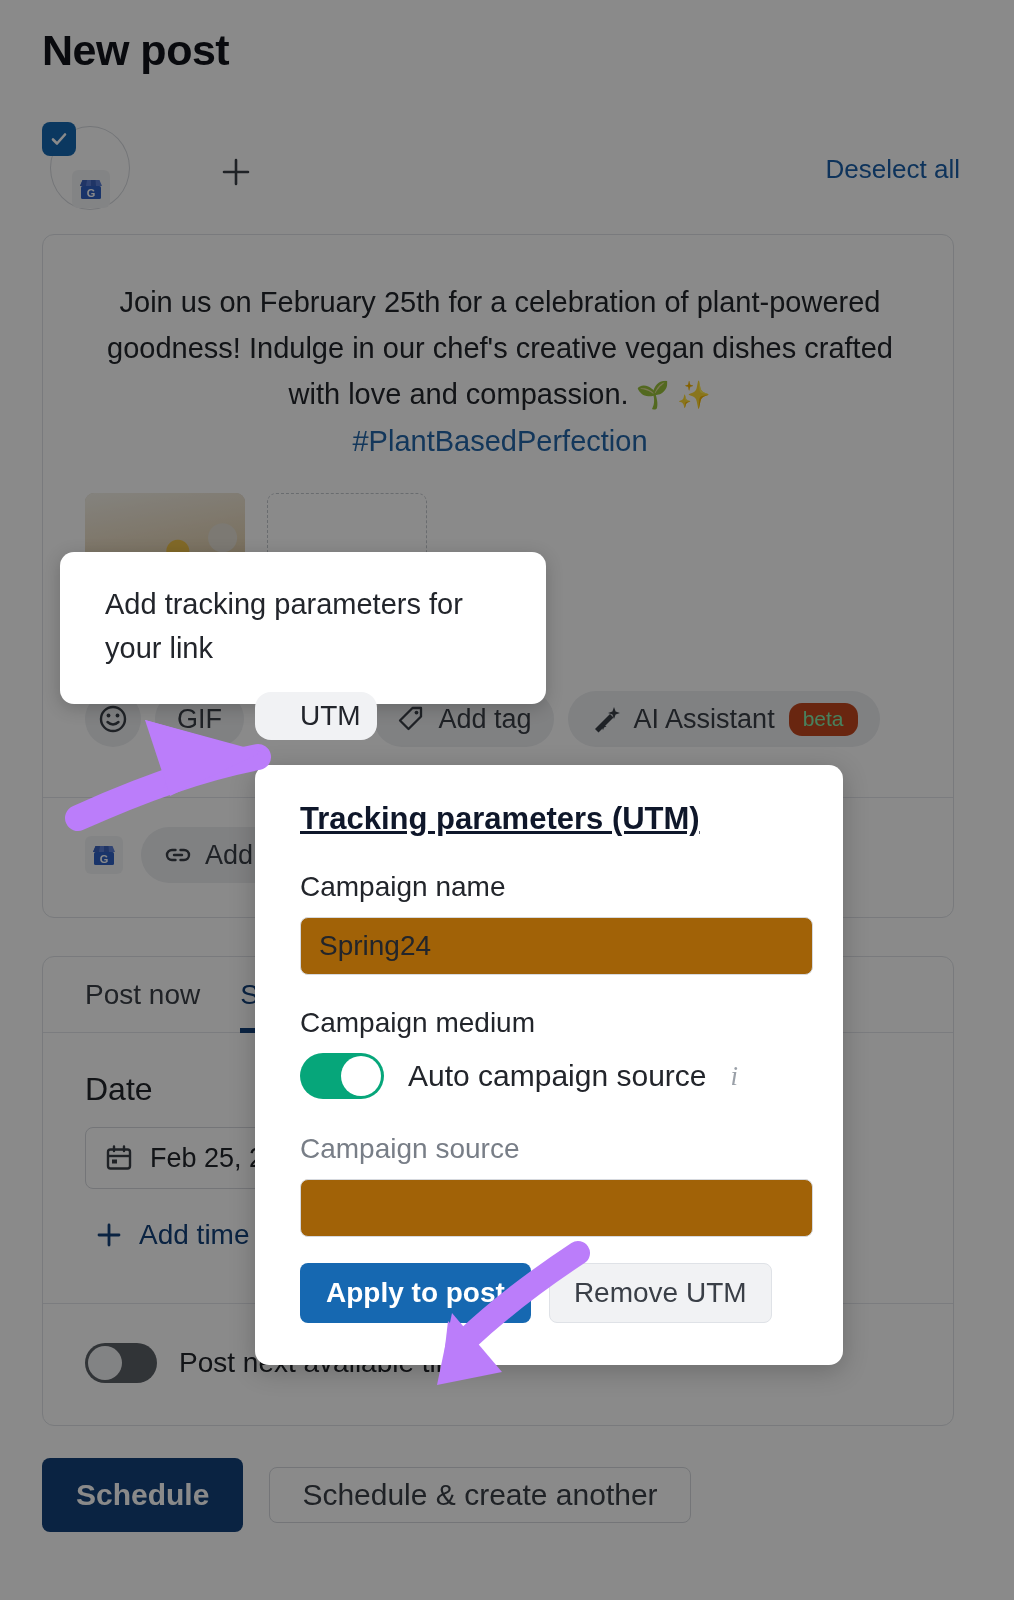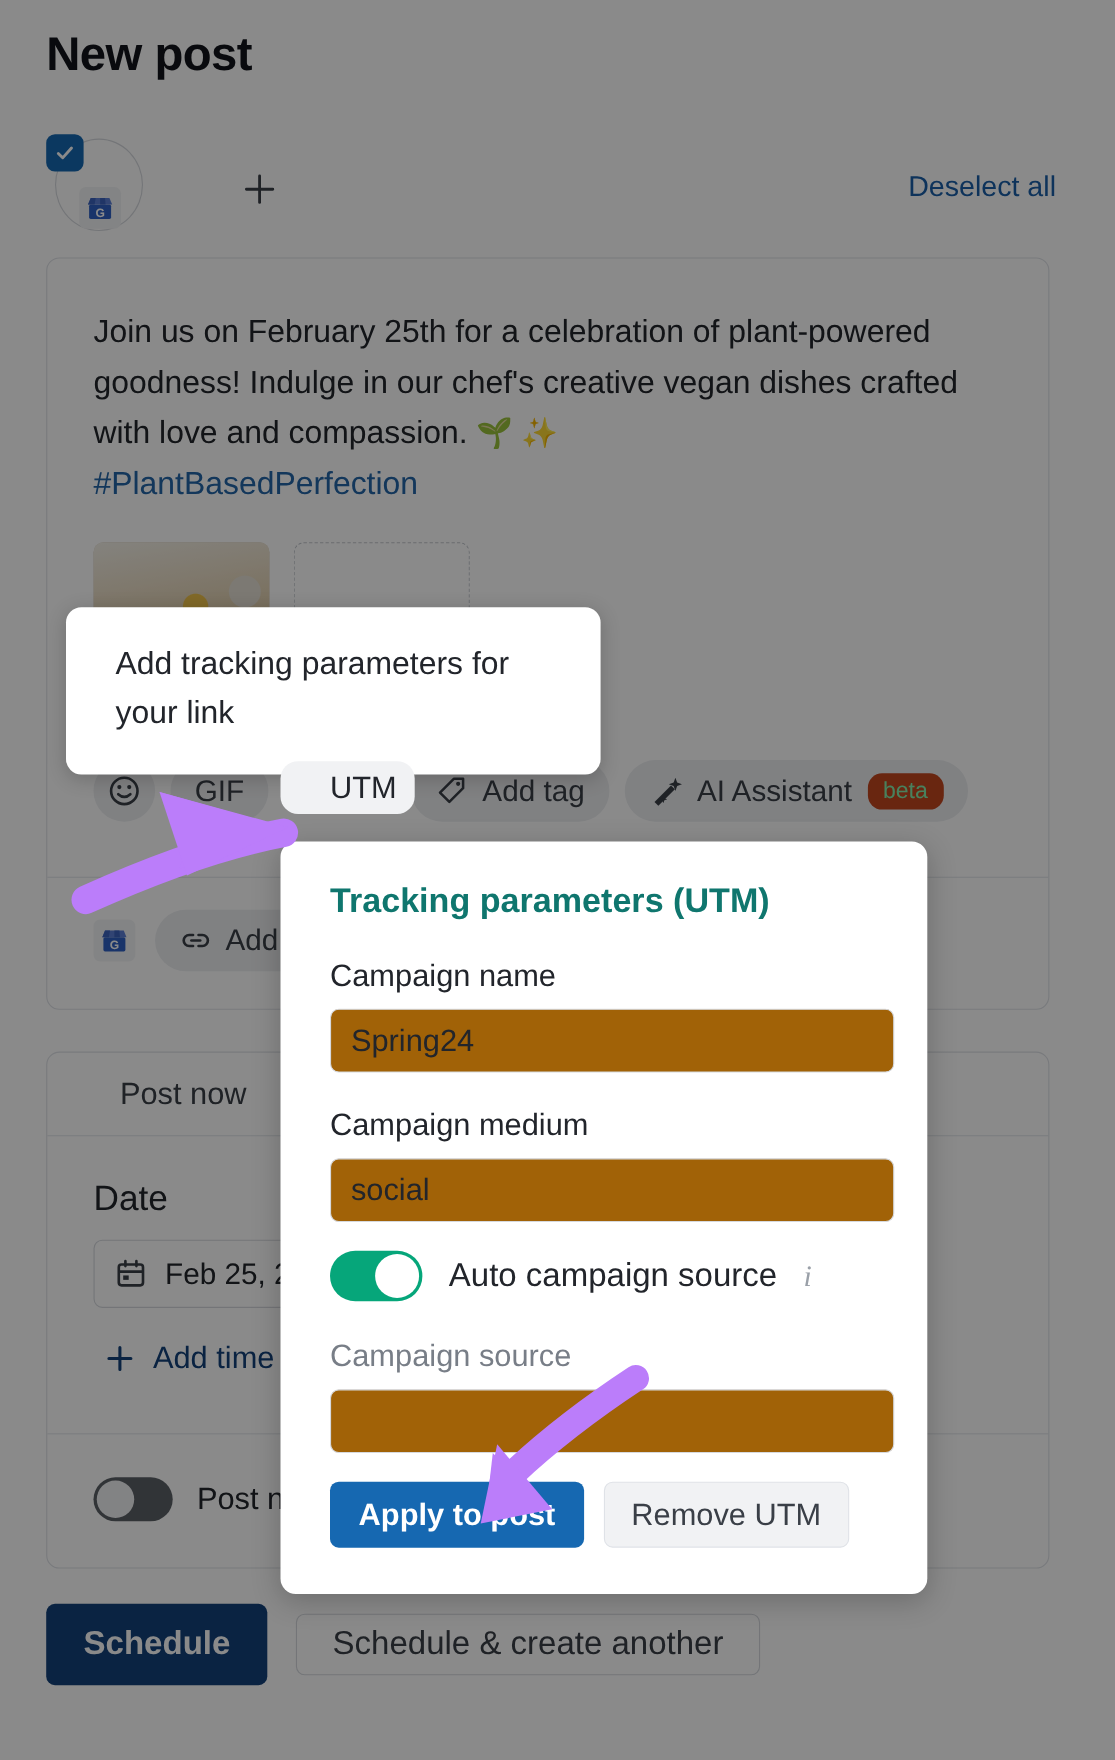--- a/index.html
+++ b/index.html
@@ -117,20 +117,21 @@
     box-sizing: border-box;
   }
   .composer-text {
     position: absolute;
     left: 42px;
     top: 44px;
     width: 830px;
     font-size: 29px;
     line-height: 46px;
     color: #22252b;
+    text-align: center;
   }
   .composer-text .hashtag { color: #2466a8; }
   .composer-text .emoji { font-size: 27px; }
 
   .media-row {
     position: absolute;
     left: 42px;
     top: 258px;
     display: flex;
     gap: 22px;
@@ -242,21 +243,20 @@
     gap: 40px;
     box-sizing: border-box;
   }
   .tab {
     font-size: 28px;
     color: #3a3f47;
     height: 76px;
     display: flex;
     align-items: center;
     cursor: pointer;
-    margin-left: 24px;
   }
   .tab.active {
     color: #14427a;
     box-shadow: inset 0 -5px 0 0 #14427a;
   }
   .field-label {
     position: absolute;
     left: 42px;
     top: 114px;
     font-size: 32px;
@@ -414,22 +414,23 @@
     width: 588px;
     background: #ffffff;
     border-radius: 14px;
     box-shadow: 0 6px 26px rgba(0,0,0,0.22);
     padding: 36px 30px 42px;
     box-sizing: border-box;
   }
   .popover-title {
     font-size: 31px;
     font-weight: bold;
-    color: #0f766e;
+    color: #0f172a;
     margin: 0 0 34px 0;
+    text-decoration: underline;
   }
   .pop-label {
     font-size: 28px;
     color: #22252b;
     margin-bottom: 14px;
   }
   .pop-label.muted { color: #787e87; }
   .pop-input {
     width: 100%;
     height: 58px;
@@ -682,21 +683,20 @@
       <span>UTM</span>
     </div>
 
     <div class="popover">
       <div class="popover-title">Tracking parameters (UTM)</div>
 
       <div class="pop-label">Campaign name</div>
       <input class="pop-input" type="text" value="Spring24" style="">
 
       <div class="pop-label">Campaign medium</div>
-      <input class="pop-input last" type="text" value="social" style="">
 
       <div class="auto-row">
         <div class="toggle-on">
           <div class="knob"></div>
         </div>
         <span class="auto-label">Auto campaign source</span>
         <span class="info-i">i</span>
       </div>
 
       <div class="pop-label muted">Campaign source</div>

